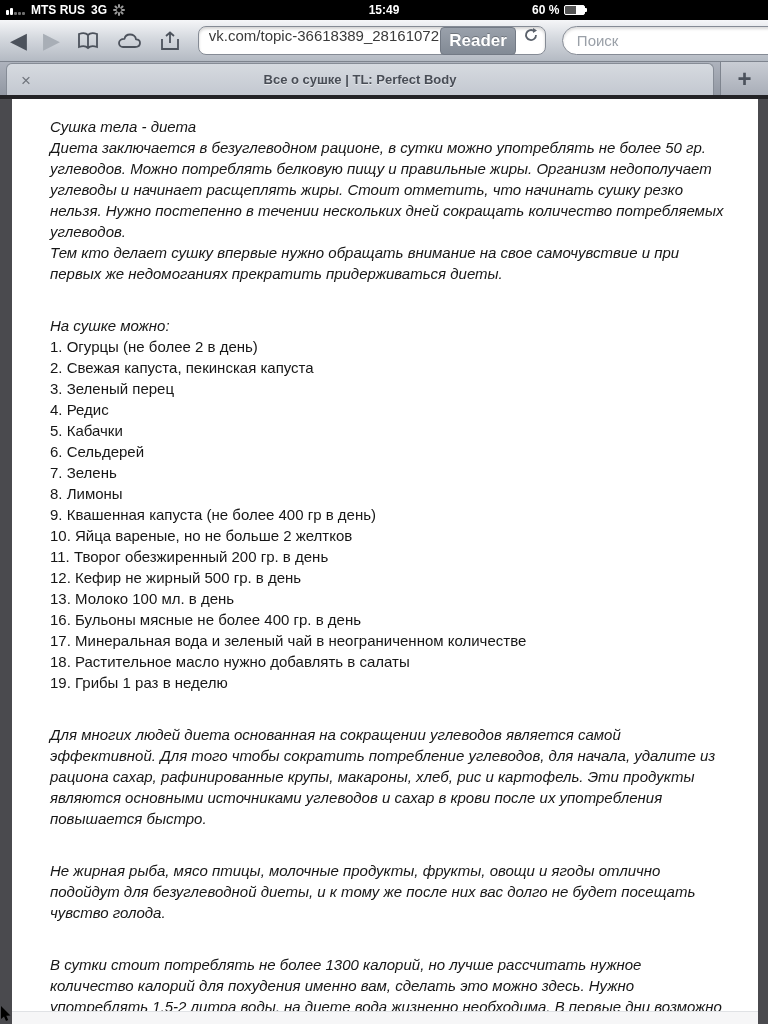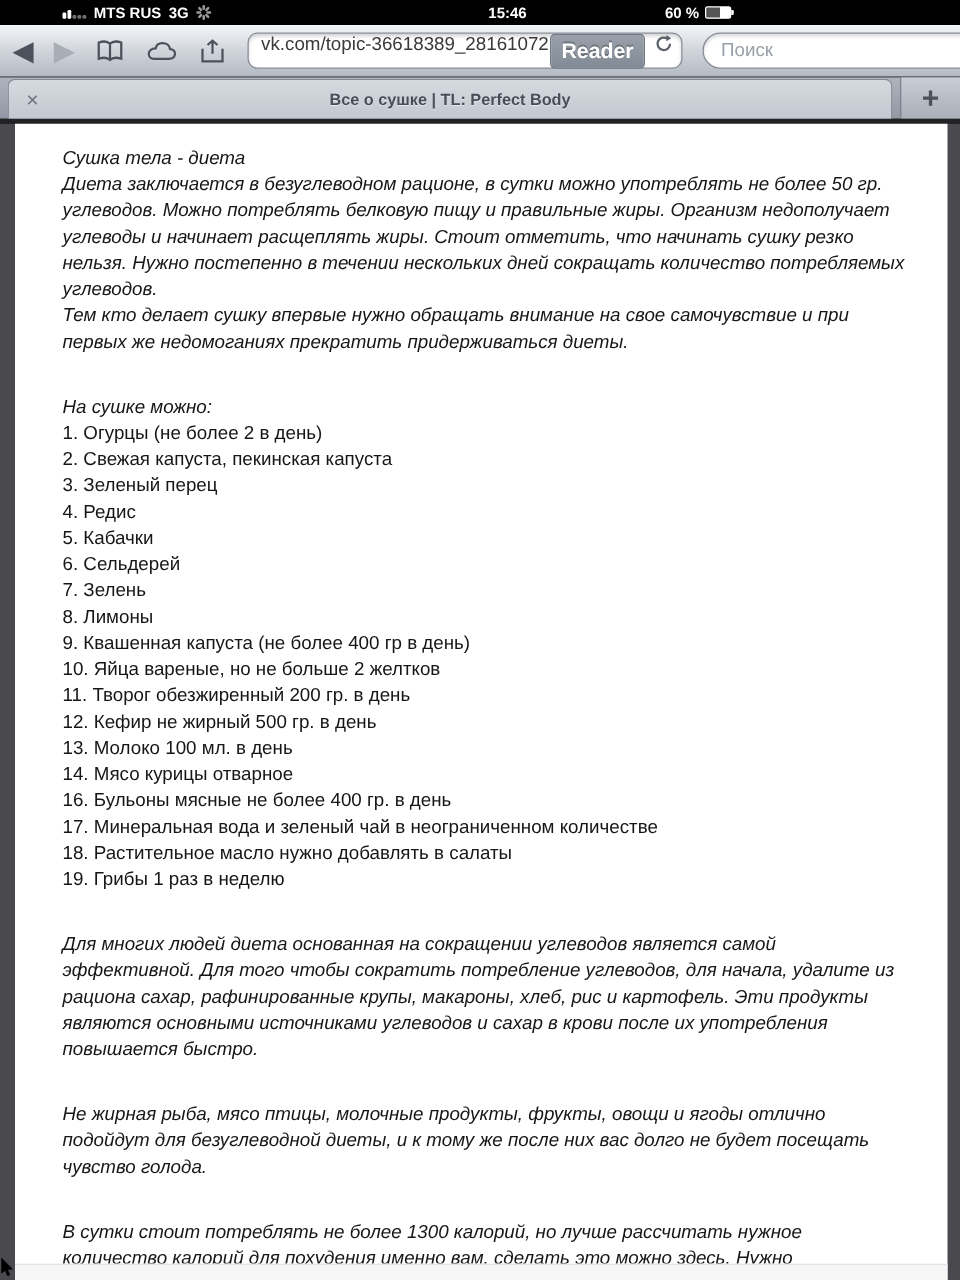--- a/index.html
+++ b/index.html
@@ -1,21 +1,21 @@
 <!DOCTYPE html>
 <html><head>
 <meta charset="utf-8">
 <style>
   * { margin:0; padding:0; box-sizing:border-box; }
   html,body { width:768px; height:1024px; overflow:hidden; }
   body { font-family:"Liberation Sans", sans-serif; background:#000; display:flex; flex-direction:column; }
 
   
   .status-bar { height:20px; background:#000; color:#fff; display:flex; align-items:center;
-    font-size:12px; font-weight:bold; padding:0 6px; flex:0 0 auto;margin-left:44px; }
+    font-size:12px; font-weight:bold; padding:0 6px; flex:0 0 auto; }
   .sb-left { display:flex; align-items:center; gap:6px; width:230px; }
   .signal { display:flex; align-items:flex-end; gap:1px; height:9px; }
   .signal .bar { width:3px; background:#fff; border-radius:1px; }
   .signal .b1{height:5px} .signal .b2{height:7px}
   .signal .dot { width:3px; height:3px; background:#6e6e6e; border-radius:1px; }
   .spinner { width:12px; height:12px; position:relative; }
   .spinner span { position:absolute; left:5px; top:0; width:2px; height:4px; background:#9a9a9a;
     border-radius:1px; transform-origin:1px 6px; }
   .sb-center { flex:1; text-align:center; }
   .sb-right { width:230px; display:flex; align-items:center; justify-content:flex-start; gap:5px; }
@@ -91,21 +91,21 @@
       <span style="transform:rotate(0deg)"></span>
         <span style="transform:rotate(45deg)"></span>
       <span style="transform:rotate(90deg)"></span>
         <span style="transform:rotate(135deg)"></span>
       <span style="transform:rotate(180deg)"></span>
         <span style="transform:rotate(225deg)"></span>
       <span style="transform:rotate(270deg)"></span>
         <span style="transform:rotate(315deg)"></span>
     </span>
   </div>
-  <div class="sb-center">15:46</div>
+  <div class="sb-center">15:49</div>
   <div class="sb-right">
     <span>60 %</span>
     <span class="battery">
         <span class="fill"></span>
       </span>
   </div>
 </div>
 
 <div class="toolbar">
   <span class="tb-icon arrow">◀</span>
@@ -163,21 +163,20 @@
       <div class="list-item">4. Редис</div>
       <div class="list-item">5. Кабачки</div>
       <div class="list-item">6. Сельдерей</div>
       <div class="list-item">7. Зелень</div>
       <div class="list-item">8. Лимоны</div>
       <div class="list-item">9. Квашенная капуста (не более 400 гр в день)</div>
       <div class="list-item">10. Яйца вареные, но не больше 2 желтков</div>
       <div class="list-item">11. Творог обезжиренный 200 гр. в день</div>
       <div class="list-item">12. Кефир не жирный 500 гр. в день</div>
       <div class="list-item">13. Молоко 100 мл. в день</div>
-      <div class="list-item">14. Мясо курицы отварное</div>
       <div class="list-item">16. Бульоны мясные не более 400 гр. в день</div>
       <div class="list-item">17. Минеральная вода и зеленый чай в неограниченном количестве</div>
       <div class="list-item">18. Растительное масло нужно добавлять в салаты</div>
       <div class="list-item">19. Грибы 1 раз в неделю</div>
 
       <div class="para gap-top">Для многих людей диета основанная на сокращении углеводов является самой эффективной. Для того чтобы сократить потребление углеводов, для начала, удалите из рациона сахар, рафинированные крупы, макароны, хлеб, рис и картофель. Эти продукты являются основными источниками углеводов и сахар в крови после их употребления повышается быстро.</div>
       <div class="para gap-top">Не жирная рыба, мясо птицы, молочные продукты, фрукты, овощи и ягоды отлично подойдут для безуглеводной диеты, и к тому же после них вас долго не будет посещать чувство голода.</div>
       <div class="para gap-top">В сутки стоит потреблять не более 1300 калорий, но лучше рассчитать нужное количество калорий для похудения именно вам, сделать это можно здесь. Нужно употреблять 1,5-2 литра воды, на диете вода жизненно необходима. В первые дни возможно будет трудно держаться, возможно появится слабость, но уже к 5 дню все должно нормализоваться.</div>
 
     </div>

